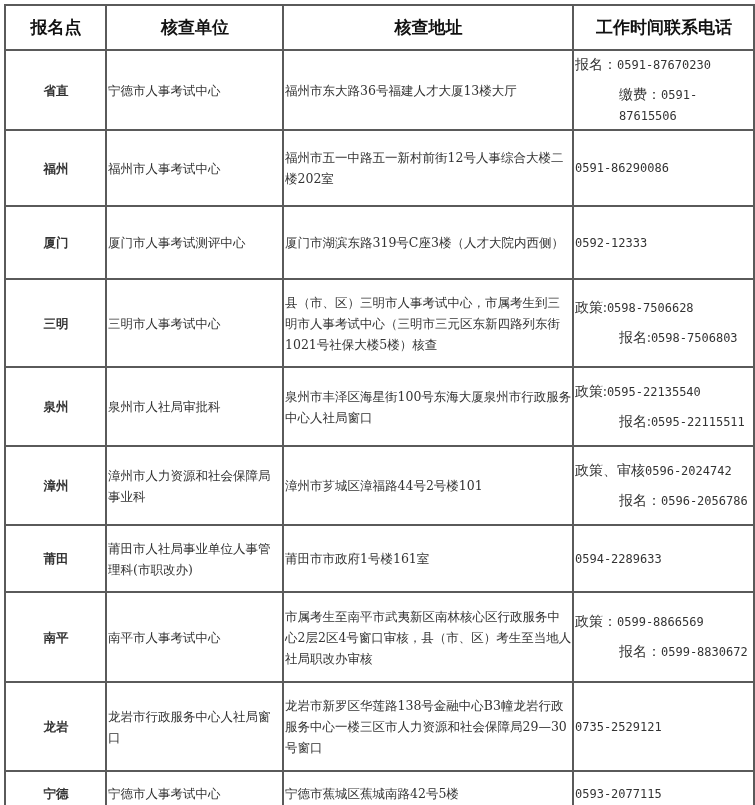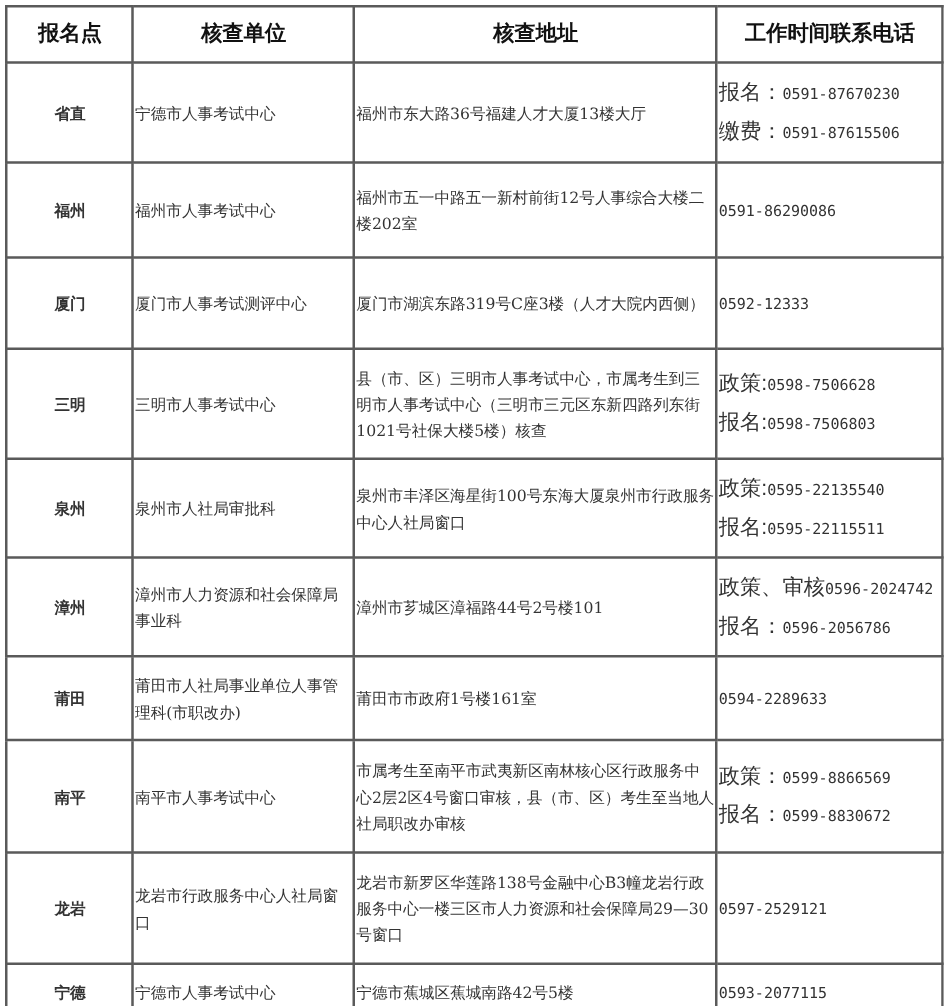--- a/index.html
+++ b/index.html
@@ -20,23 +20,23 @@
       line-height: 21px;
       overflow: hidden;
     }
     #tbl th {
       font-weight: bold; color: #111111; text-align: center;
       font-size: 17px; height: 43px;
     }
     #tbl td.site { text-align: center; font-weight: bold; }
     #tbl td.unit, #tbl td.addr, #tbl td.phone { text-align: left; }
     #tbl td.phone { font-family: "DejaVu Sans Mono", "Liberation Mono", monospace; font-size: 12px; }
-    #tbl td.phone .lbl { font-family: Liberation Sans, sans-serif; font-size: 17px; }
+    #tbl td.phone .lbl { font-family: Liberation Serif, serif; font-size: 14px; }
     .pline { display: block; line-height: 21px; }
-    .pline + .pline { margin-top: 8px; }
+    .pline + .pline { margin-top: 8px; padding-left: 44px; }
     col.c1 { width: 101px; }
     col.c2 { width: 177px; }
     col.c3 { width: 290px; }
     col.c4 { width: 181px; }
   </style>
 </head>
 <body>
 
 <table id="tbl">
   <colgroup>
@@ -130,21 +130,21 @@
         <span class="pline"><span class="lbl">政策：</span><span>0599-8866569</span></span>
         <span class="pline"><span class="lbl">报名：</span><span>0599-8830672</span></span>
       </td>
     </tr>
 
     <tr style="height:89px">
       <td class="site">龙岩</td>
       <td class="unit">龙岩市行政服务中心人社局窗口</td>
       <td class="addr">龙岩市新罗区华莲路138号金融中心B3幢龙岩行政服务中心一楼三区市人力资源和社会保障局29—30号窗口</td>
       <td class="phone">
-        <span class="pline"><span class="lbl"></span><span>0597-2529121</span></span>
+        <span class="pline"><span class="lbl"></span><span>0735-2529121</span></span>
       </td>
     </tr>
 
     <tr style="height:45px">
       <td class="site">宁德</td>
       <td class="unit">宁德市人事考试中心</td>
       <td class="addr">宁德市蕉城区蕉城南路42号5楼</td>
       <td class="phone">
         <span class="pline"><span class="lbl"></span><span>0593-2077115</span></span>
       </td>

